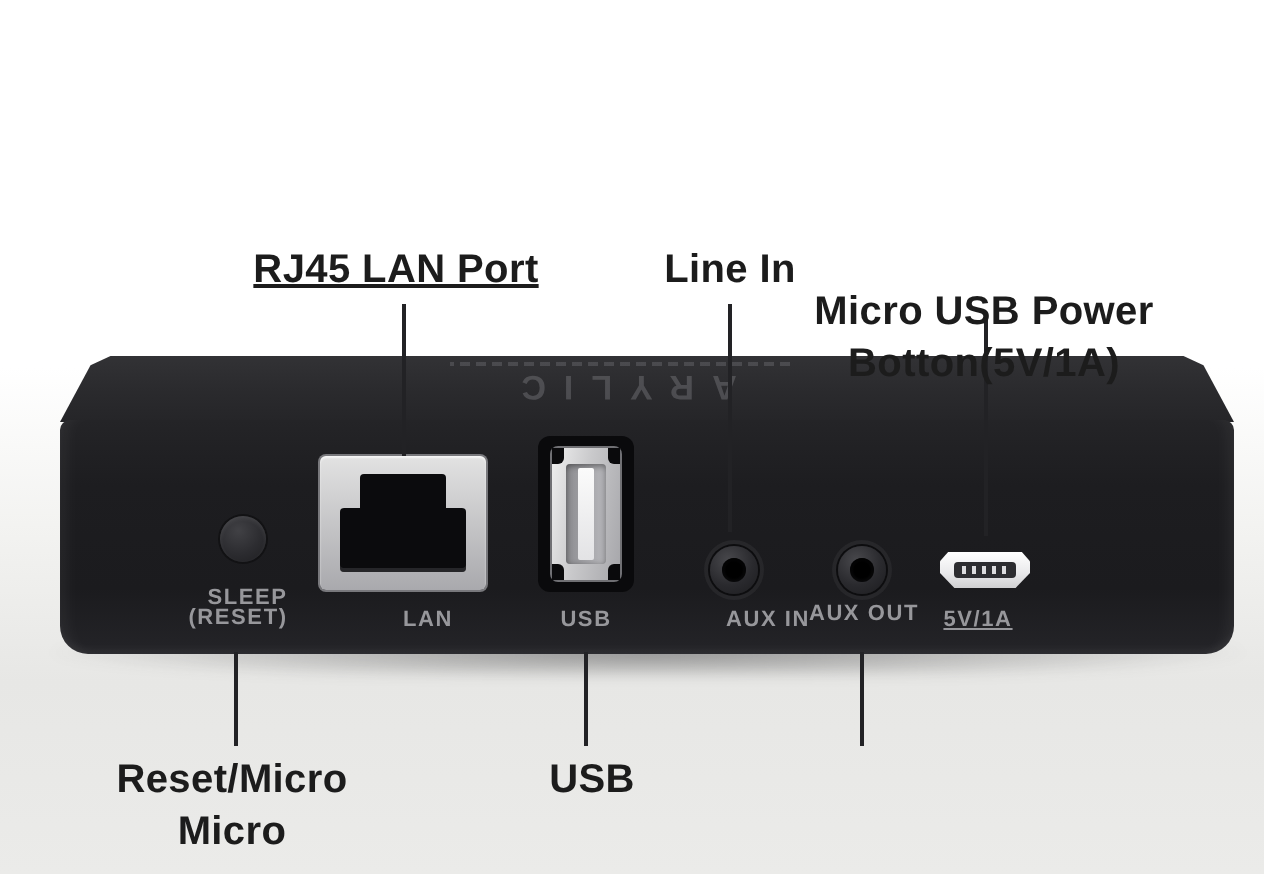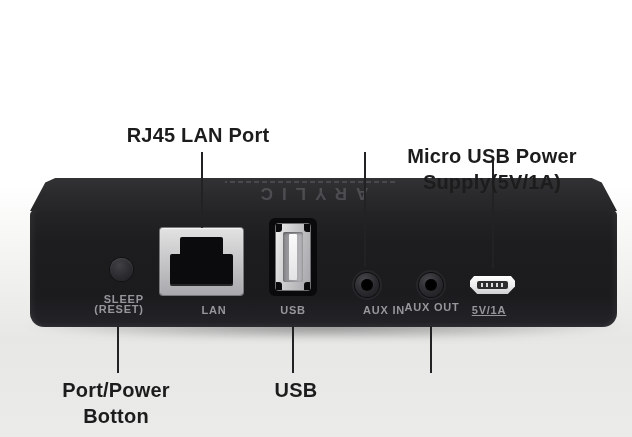--- a/index.html
+++ b/index.html
@@ -199,25 +199,26 @@
   <div class="panel-label" style="left:489px;top:305px;text-decoration:underline;">5V/1A</div>
 
   <div class="callout-line" style="left:201px;top:152px;height:76px;"></div>
   <div class="callout-line" style="left:364px;top:152px;height:114px;"></div>
   <div class="callout-line" style="left:492px;top:157px;height:111px;"></div>
 
   <div class="callout-line" style="left:117px;top:326px;height:47px;"></div>
   <div class="callout-line" style="left:292px;top:326px;height:47px;"></div>
   <div class="callout-line" style="left:430px;top:326px;height:47px;"></div>
 
-  <div class="callout" style="left:198px;top:122px;">RJ45 LAN Port</div>
+  <div class="callout" style="left:198px;top:122px;text-decoration:underline;">RJ45 LAN Port</div>
+  <div class="callout" style="left:365px;top:122px;">Line In</div>
   <div class="callout" style="left:492px;top:95px;margin-top:48px;">
     <div>Micro USB Power</div>
-    <div>Supply(5V/1A)</div>
+    <div>Botton(5V/1A)</div>
   </div>
 
   <div class="callout" style="left:116px;top:377px;">
-    <div>Port/Power</div>
-    <div>Botton</div>
+    <div>Reset/Micro</div>
+    <div>Micro</div>
   </div>
   <div class="callout" style="left:296px;top:377px;">USB</div>
 
 </div>
 
 </body></html>

